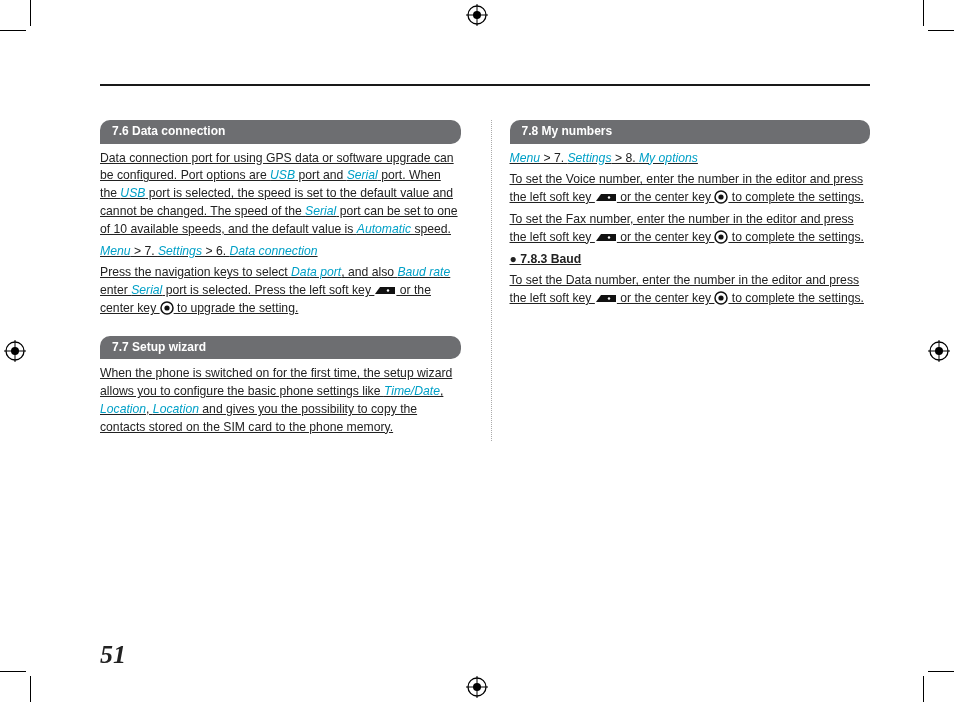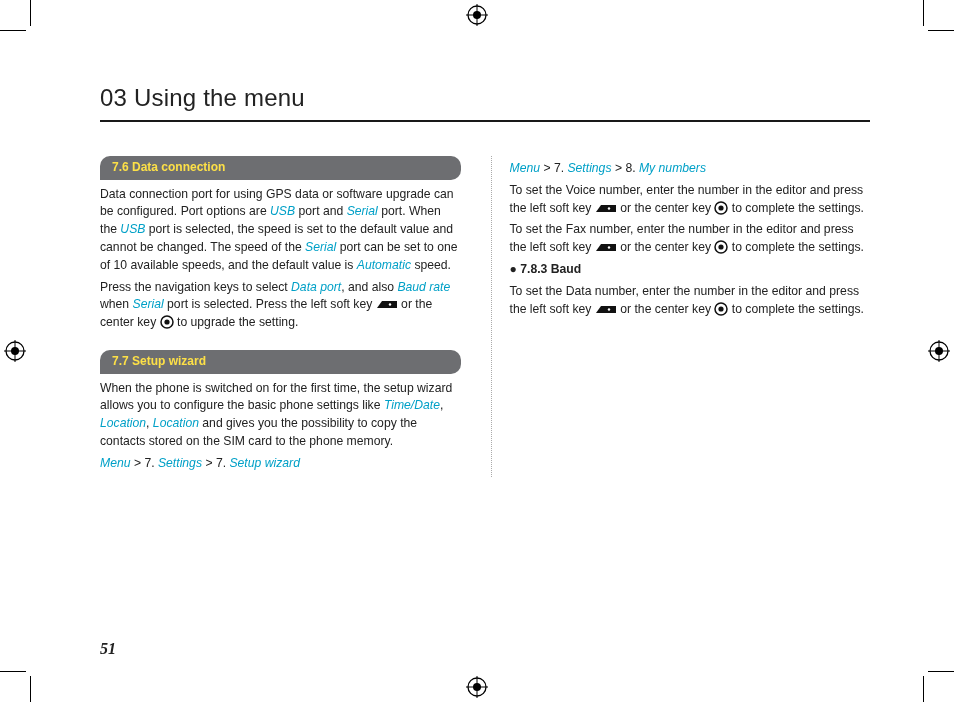--- a/index.html
+++ b/index.html
@@ -24,35 +24,35 @@
   .crop.blv { bottom:0; left:30px; }
   .crop.brh { bottom:30px; right:0; }
   .crop.brv { bottom:0; right:30px; }
 
   .content { position:absolute; left:100px; top:84px; width:770px; }
   .chapter-title { font-size:24px; font-weight:400; letter-spacing:0.2px; color:#222; font-family: "Trebuchet MS", Arial, sans-serif; padding-bottom:8px; }
   .hr { height:2px; background:#000; opacity:0.9; margin-bottom:34px; }
 
   .columns { display:flex; gap:30px; }
   .col { flex:1 1 0; font-size:12.2px; line-height:1.46; }
-  .col p { margin: 4px 0 4px 0; }
+  .col p { margin: 4px 0 4px 0; text-decoration: underline; }
   .col.right { border-left: 1px dotted #aaa; padding-left: 18px; }
 
-  .pill { background:#6d6e71; color:#fde047; font-weight:bold; font-size:12px; border-radius: 10px 10px 10px 0; padding:3px 10px 3px 12px; margin-top:18px; margin-bottom:6px; display:block; }
+  .pill { background:#6d6e71; color:#ffffff; font-weight:bold; font-size:12px; border-radius: 10px 10px 10px 0; padding:3px 10px 3px 12px; margin-top:18px; margin-bottom:6px; display:block; }
   .pill.first { margin-top:0; }
 
   .link { color:#00a0c7; font-style: italic; }
   .sep { color:#222; }
   .sub { font-weight:bold; margin-top:14px;}
   .bullet { font-weight:bold; }
 
   .softkey-icon, .centerkey-icon { display:inline-block; vertical-align:-3px; }
   .softkey-icon svg, .centerkey-icon svg { display:block; }
 
-  .page-number { position:absolute; left:100px; top:640px; font-size:16px; font-weight:bold; font-style:italic; font-family: Georgia, 'Times New Roman', serif; }
+  .page-number { position:absolute; left:100px; top:640px; font-size:26px; font-weight:bold; font-style:italic; font-family: Georgia, 'Times New Roman', serif; }
 </style>
 </head>
 <body>
 
 <div class="page">
 
   <div class="reg top">
       <svg width="22" height="22">
         <circle cx="11" cy="11" r="9" fill="none" stroke="#000" stroke-width="1.3"></circle>
         <circle cx="11" cy="11" r="4" fill="#000"></circle>
@@ -88,52 +88,52 @@
   <div class="crop h tlh"></div>
   <div class="crop v tlv"></div>
   <div class="crop h trh"></div>
   <div class="crop v trv"></div>
   <div class="crop h blh"></div>
   <div class="crop v blv"></div>
   <div class="crop h brh"></div>
   <div class="crop v brv"></div>
 
   <div class="content">
-    <div class="chapter-title">03 Using the menu</div>
     <div class="hr"></div>
 
     <div class="columns">
 
       <div class="col">
         <div class="pill first">7.6  Data connection</div>
         <p>
           <span>Data connection port for using GPS data or software upgrade can be configured. Port options are </span><span class="link">USB</span><span> port and </span><span class="link">Serial</span><span> port. When the </span><span class="link">USB</span><span> port is selected, the speed is set to the default value and cannot be changed. The speed of the </span><span class="link">Serial</span><span> port can be set to one of 10 available speeds, and the default value is </span><span class="link">Automatic</span><span> speed.</span>
         </p>
         <p>
-          <span>Press the navigation keys to select </span><span class="link">Data port</span><span>, and also </span><span class="link">Baud rate</span><span> when </span><span class="link">Serial</span><span> port is selected. Press the left soft key </span><span class="softkey-icon"><svg width="22" height="12">
+          <span class="link">Menu</span><span class="sep"> &gt; 7. </span><span class="link">Settings</span><span class="sep"> &gt; 6. </span><span class="link">Data connection</span>
+        </p>
+        <p>
+          <span>Press the navigation keys to select </span><span class="link">Data port</span><span>, and also </span><span class="link">Baud rate</span><span> enter </span><span class="link">Serial</span><span> port is selected. Press the left soft key </span><span class="softkey-icon"><svg width="22" height="12">
                 <path d="M1 9 L6 2 L21 2 L21 9 Z" fill="#111"></path>
                 <circle cx="14" cy="5.5" r="1.2" fill="#fff"></circle>
               </svg></span><span> or the center key </span><span class="centerkey-icon"><svg width="14" height="14">
                 <circle cx="7" cy="7" r="6" fill="none" stroke="#111" stroke-width="1.5"></circle>
                 <circle cx="7" cy="7" r="2.6" fill="#111"></circle>
               </svg></span><span> to upgrade the setting.</span>
         </p>
 
         <div class="pill">7.7  Setup wizard</div>
         <p>
           <span>When the phone is switched on for the first time, the setup wizard allows you to configure the basic phone settings like </span><span class="link">Time/Date</span><span>, </span><span class="link">Location</span><span>, </span><span class="link">Location</span><span> and gives you the possibility to copy the contacts stored on the SIM card to the phone memory.</span>
         </p>
-        <p>
-          <span class="link">Menu</span><span class="sep"> &gt; 7. </span><span class="link">Settings</span><span class="sep"> &gt; 7. </span><span class="link">Setup wizard</span>
-        </p>
       </div>
 
       <div class="col right">
+        <div class="pill first">7.8  My numbers</div>
         <p>
-          <span class="link">Menu</span><span class="sep"> &gt; 7. </span><span class="link">Settings</span><span class="sep"> &gt; 8. </span><span class="link">My numbers</span>
+          <span class="link">Menu</span><span class="sep"> &gt; 7. </span><span class="link">Settings</span><span class="sep"> &gt; 8. </span><span class="link">My options</span>
         </p>
 
         <p>
           <span>To set the Voice number, enter the number in the editor and press the left soft key </span><span class="softkey-icon"><svg width="22" height="12">
                 <path d="M1 9 L6 2 L21 2 L21 9 Z" fill="#111"></path>
                 <circle cx="14" cy="5.5" r="1.2" fill="#fff"></circle>
               </svg></span><span> or the center key </span><span class="centerkey-icon"><svg width="14" height="14">
                 <circle cx="7" cy="7" r="6" fill="none" stroke="#111" stroke-width="1.5"></circle>
                 <circle cx="7" cy="7" r="2.6" fill="#111"></circle>
               </svg></span><span> to complete the settings.</span>

